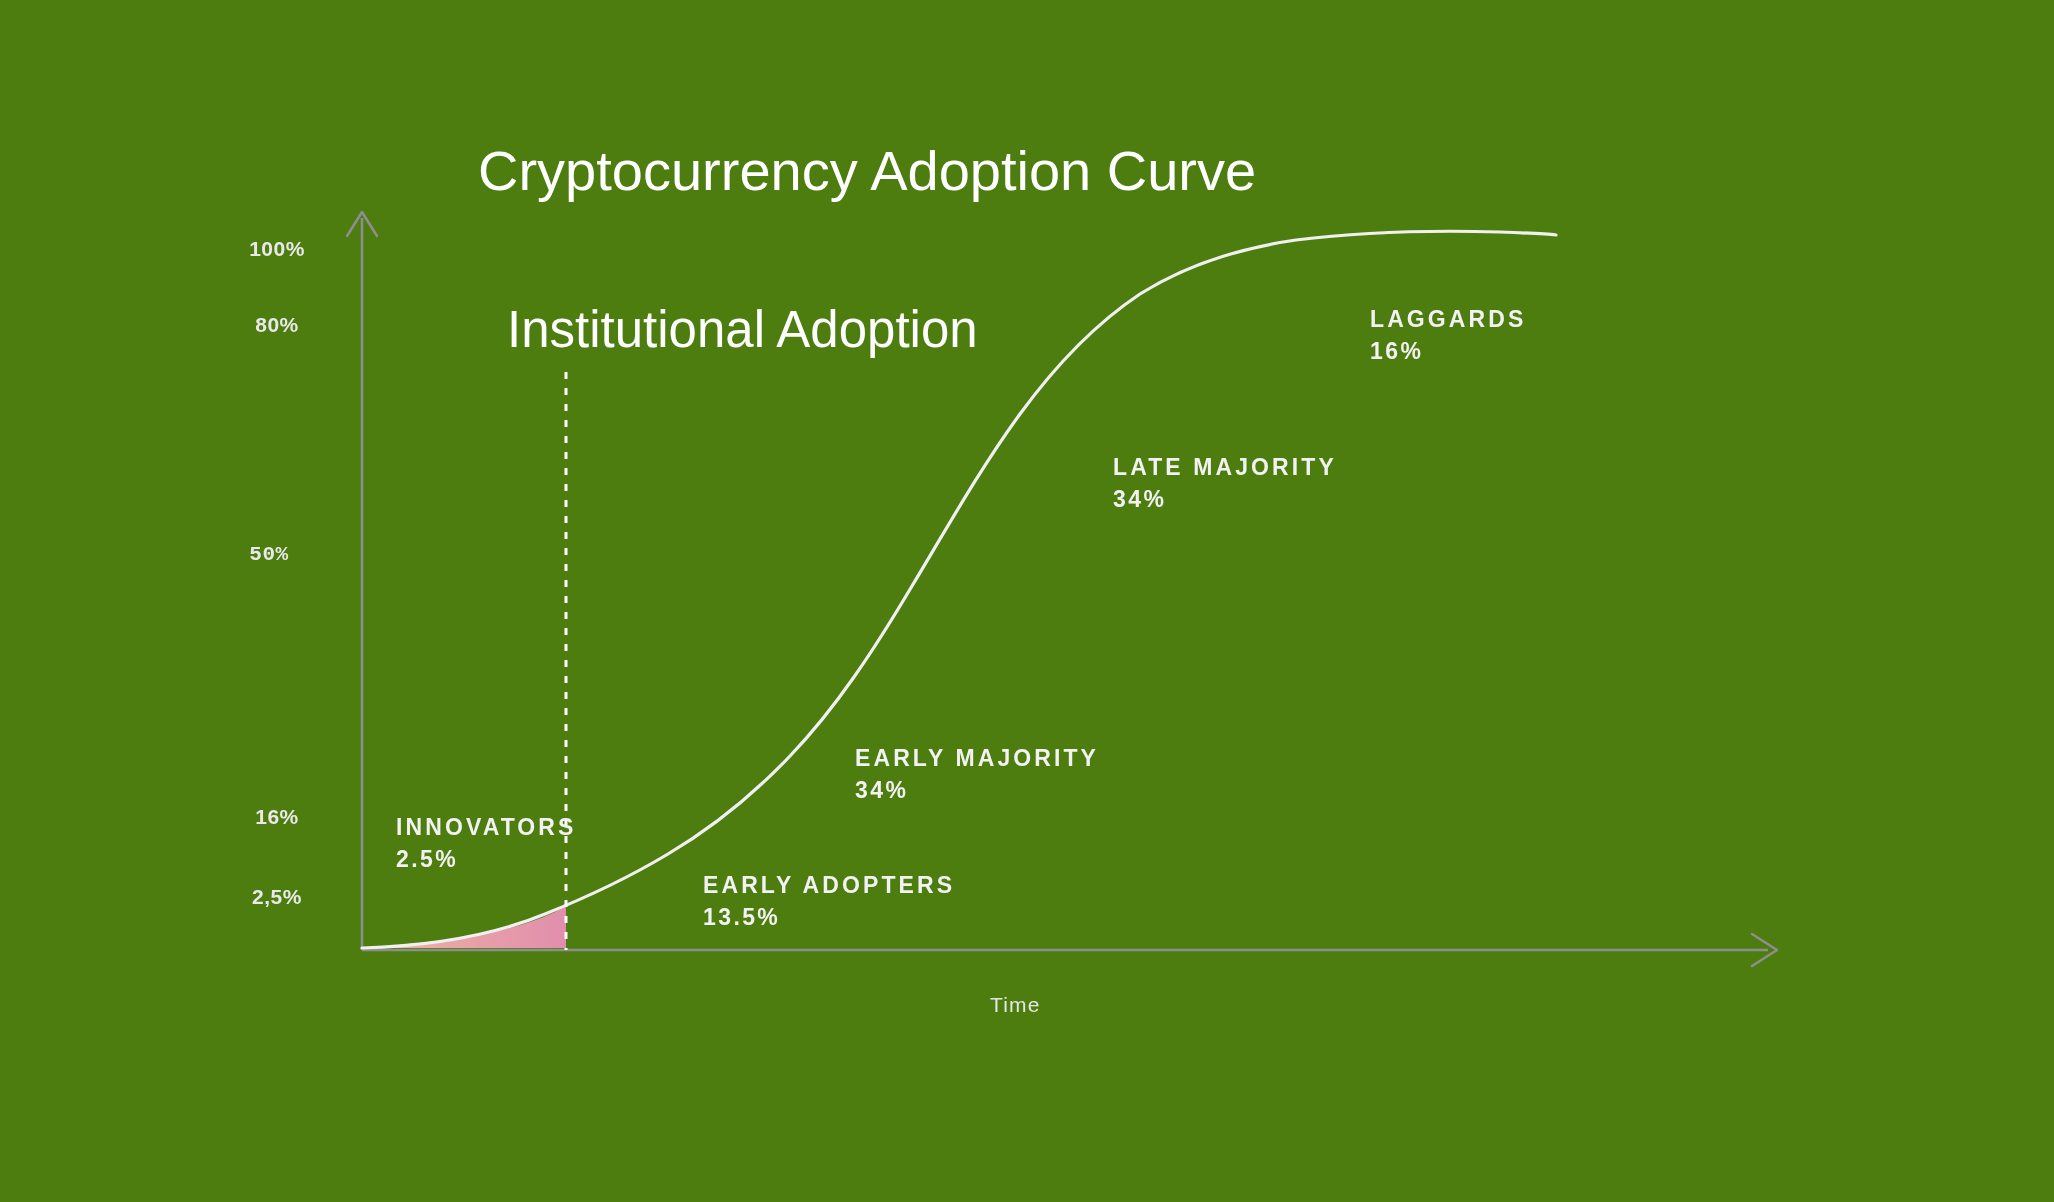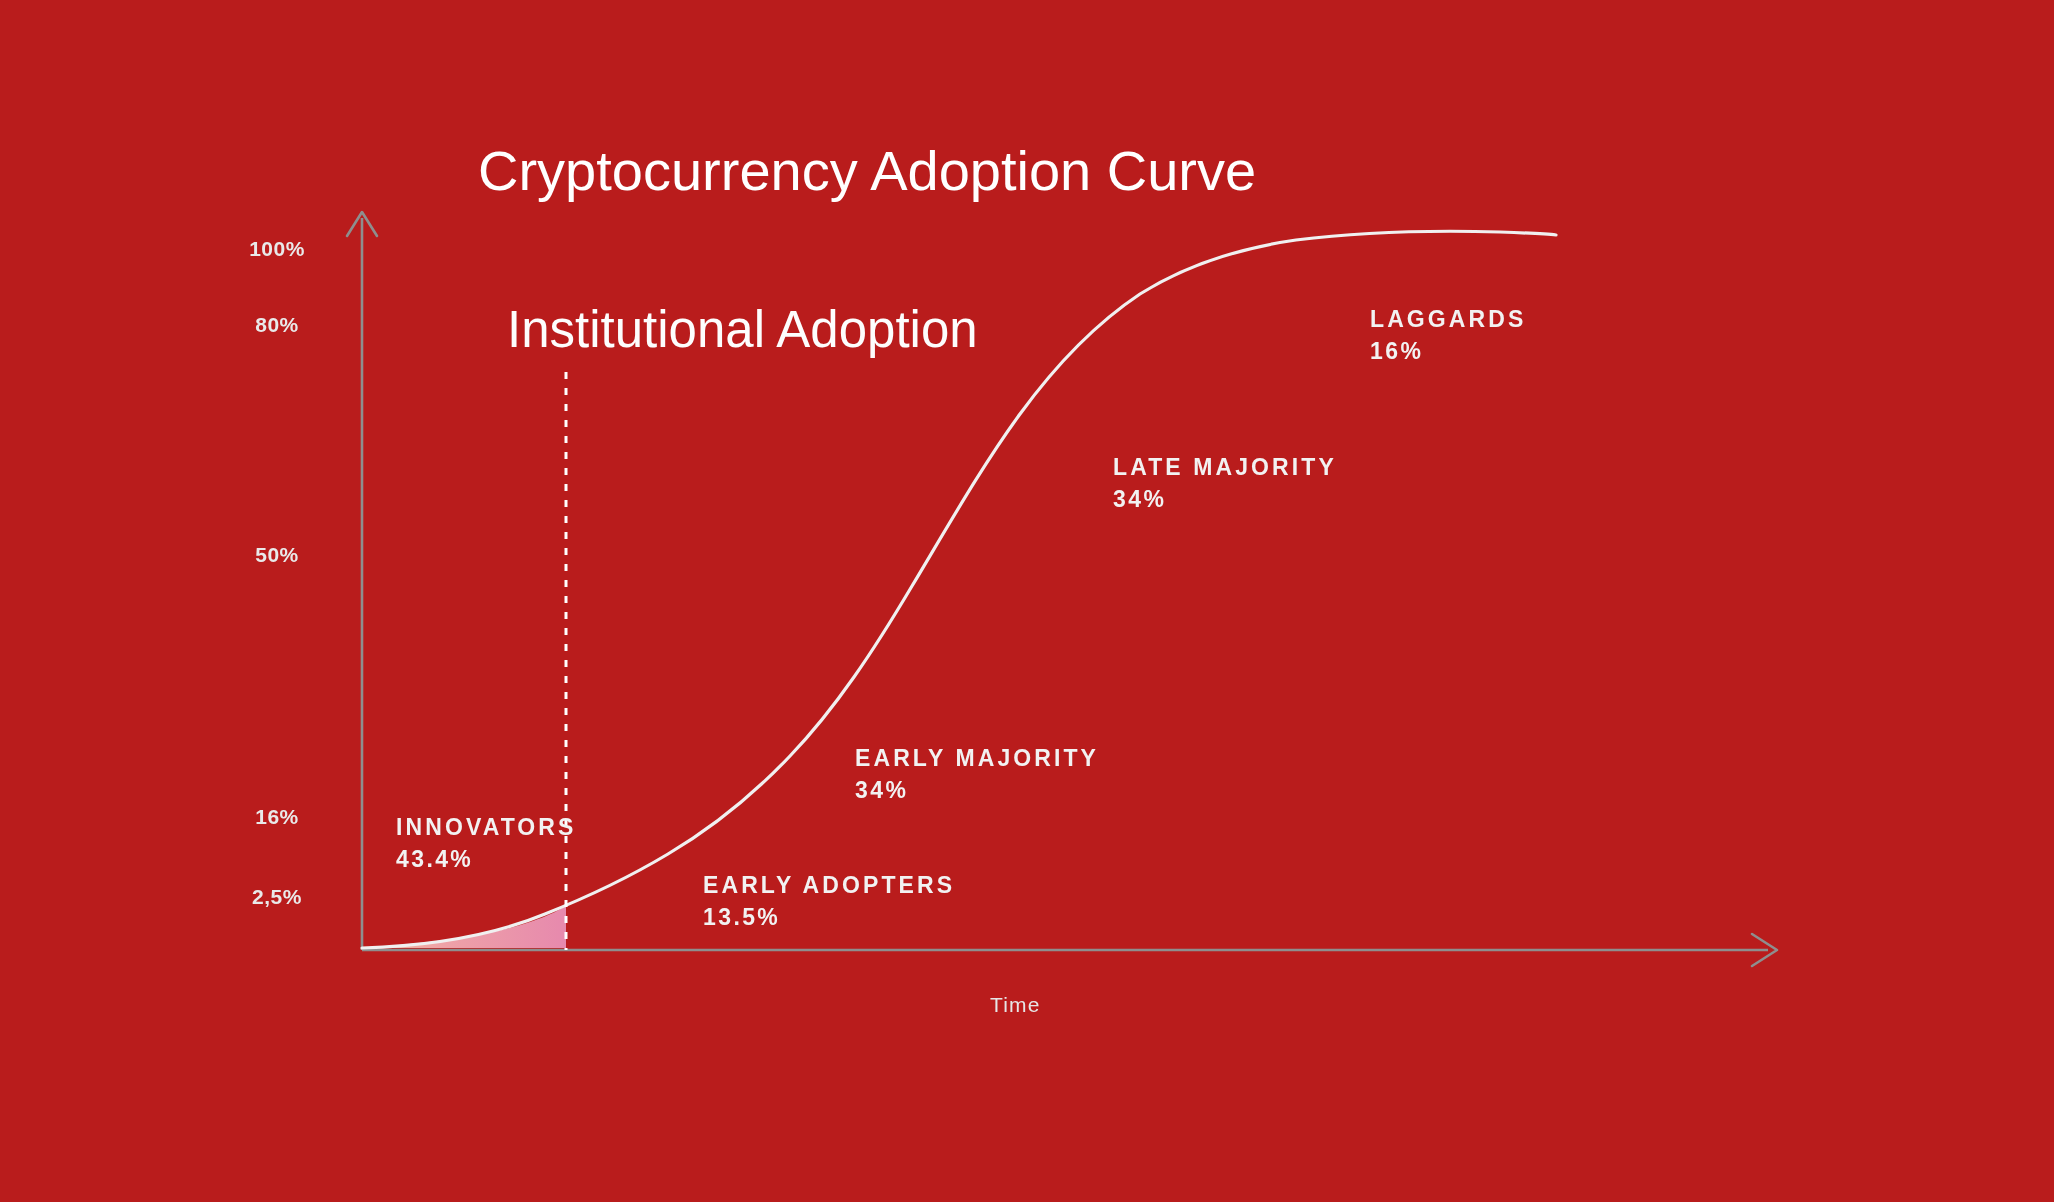--- a/index.html
+++ b/index.html
@@ -8,21 +8,21 @@
     background: #1c1c1c;
   }
   body {
     font-family: "Liberation Sans", sans-serif;
     -webkit-font-smoothing: antialiased;
   }
   #canvas {
     position: relative;
     width: 2054px;
     height: 1202px;
-    background: #b91c1c;
+    background: #4d7c0f;
     overflow: hidden;
   }
   .chart-svg {
     position: absolute;
     left: 0;
     top: 0;
     width: 2054px;
     height: 1202px;
   }
   .txt {
@@ -131,29 +131,29 @@
 
     <line x1="566" y1="372" x2="566" y2="950" stroke="#ffffff" stroke-width="3" stroke-dasharray="7 9" stroke-linecap="butt"></line>
   </svg>
 
   <div class="txt" id="chart-title">Cryptocurrency Adoption Curve</div>
 
   <div class="txt" id="annotation-label">Institutional Adoption</div>
 
   <div class="txt y-tick" style="left:222px; top:237px;">100%</div>
   <div class="txt y-tick" style="left:222px; top:313px;">80%</div>
-  <div class="txt y-tick" style="left:222px; top:543px;">50%</div>
+  <div class="txt y-tick" style="left:214px; top:543px;font-family:Liberation Mono, monospace;">50%</div>
   <div class="txt y-tick" style="left:222px; top:805px;">16%</div>
   <div class="txt y-tick" style="left:222px; top:885px;">2,5%</div>
 
   <div class="txt" id="x-axis-title">Time</div>
 
   <div class="seg-group" style="left:396px; top:805px;">
     <span class="seg-name">INNOVATORS</span>
-    <span class="seg-pct">43.4%</span>
+    <span class="seg-pct">2.5%</span>
   </div>
 
   <div class="seg-group" style="left:703px; top:863px;">
     <span class="seg-name">EARLY ADOPTERS</span>
     <span class="seg-pct">13.5%</span>
   </div>
 
   <div class="seg-group" style="left:855px; top:736px;">
     <span class="seg-name">EARLY MAJORITY</span>
     <span class="seg-pct">34%</span>

